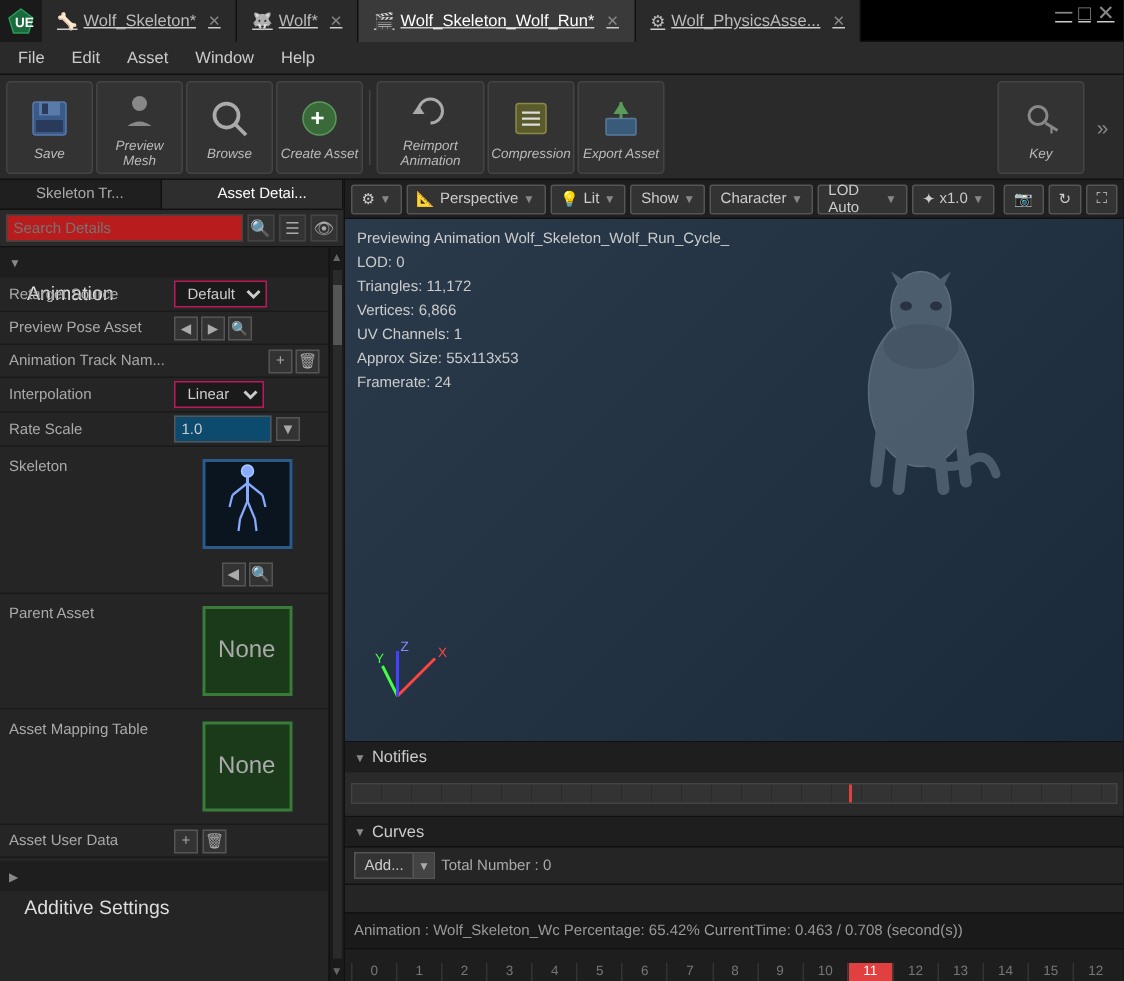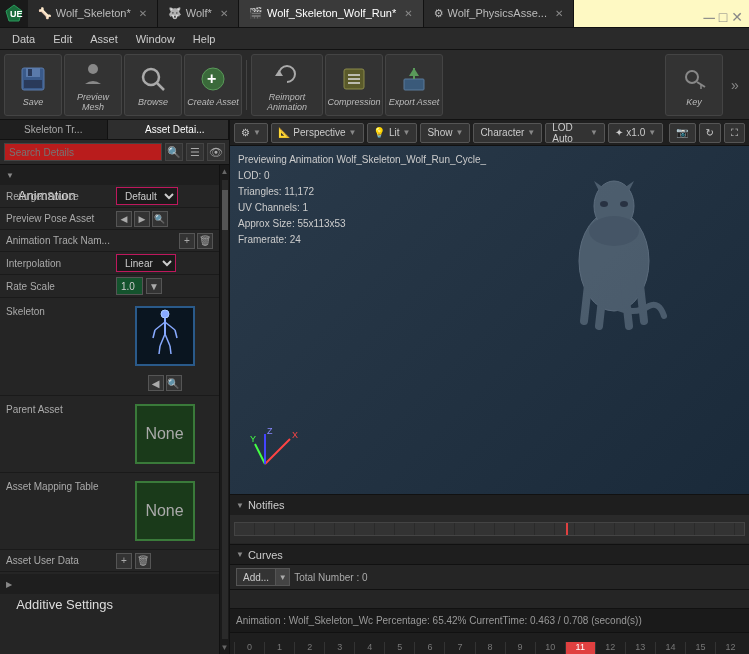--- a/index.html
+++ b/index.html
@@ -10,24 +10,25 @@
       color: #ccc;
       width: 749px;
       height: 654px;
       overflow: hidden;
       position: relative;
     }
 
     
     .title-bar {
       display: flex;
-      align-items: flex-end;
-      background: #fef9c3;
+      align-items: flex-start;
+      background: #000000;
       height: 28px;
       border-bottom: 1px solid #111;
+      text-decoration: underline;
     }
     .title-bar-logo {
       width: 28px;
       height: 28px;
       background: #1a1a1a;
       display: flex;
       align-items: center;
       justify-content: center;
       color: #fff;
       font-size: 14px;
@@ -233,27 +234,27 @@
       background: #1a1a1a;
       border: 1px solid #be185d;
       color: #ccc;
       padding: 1px 4px;
       font-size: 10px;
       height: 18px;
       cursor: pointer;
       min-width: 60px;
     }
     .number-input {
-      background: #14532d;
+      background: #0c4a6e;
       border: 1px solid #555;
       color: #ccc;
       padding: 1px 4px;
       font-size: 10px;
       height: 18px;
-      width: 27px;
+      width: 65px;
     }
     .icon-btn {
       width: 16px;
       height: 16px;
       background: #333;
       border: 1px solid #555;
       color: #aaa;
       display: flex;
       align-items: center;
       justify-content: center;
@@ -589,21 +590,21 @@
   </div>
   <div style="flex:1"></div>
   <div style="display:flex;gap:4px;padding-right:6px;">
     <span style="color:#888;font-size:16px;cursor:pointer">─</span>
     <span style="color:#888;font-size:14px;cursor:pointer">□</span>
     <span style="color:#888;font-size:14px;cursor:pointer">✕</span>
   </div>
 </div>
 
 <div class="menu-bar">
-  <div class="menu-item">Data</div>
+  <div class="menu-item">File</div>
   <div class="menu-item">Edit</div>
   <div class="menu-item">Asset</div>
   <div class="menu-item">Window</div>
   <div class="menu-item">Help</div>
 </div>
 
 <div class="toolbar">
   <div class="toolbar-btn">
     <div class="icon-area">
       <svg width="28" height="28" viewBox="0 0 28 28">
@@ -869,20 +870,21 @@
       <div class="vp-btn">
         <span>⛶</span>
       </div>
     </div>
 
     <div class="viewport">
       <div class="viewport-info">
         <div>Previewing Animation Wolf_Skeleton_Wolf_Run_Cycle_</div>
         <div>LOD: 0</div>
         <div>Triangles: 11,172</div>
+        <div>Vertices: 6,866</div>
         <div>UV Channels: 1</div>
         <div>Approx Size: 55x113x53</div>
         <div>Framerate: 24</div>
       </div>
 
       <div class="wolf-figure">
         <svg width="130" height="170" viewBox="0 0 130 170" opacity="0.6">
           <ellipse cx="65" cy="85" rx="35" ry="50" fill="#8899aa" stroke="#aabbcc" stroke-width="1"></ellipse>
           <ellipse cx="65" cy="30" rx="20" ry="25" fill="#8899aa" stroke="#aabbcc" stroke-width="1"></ellipse>
           <polygon points="50,15 45,5 55,12" fill="#8899aa"></polygon>

